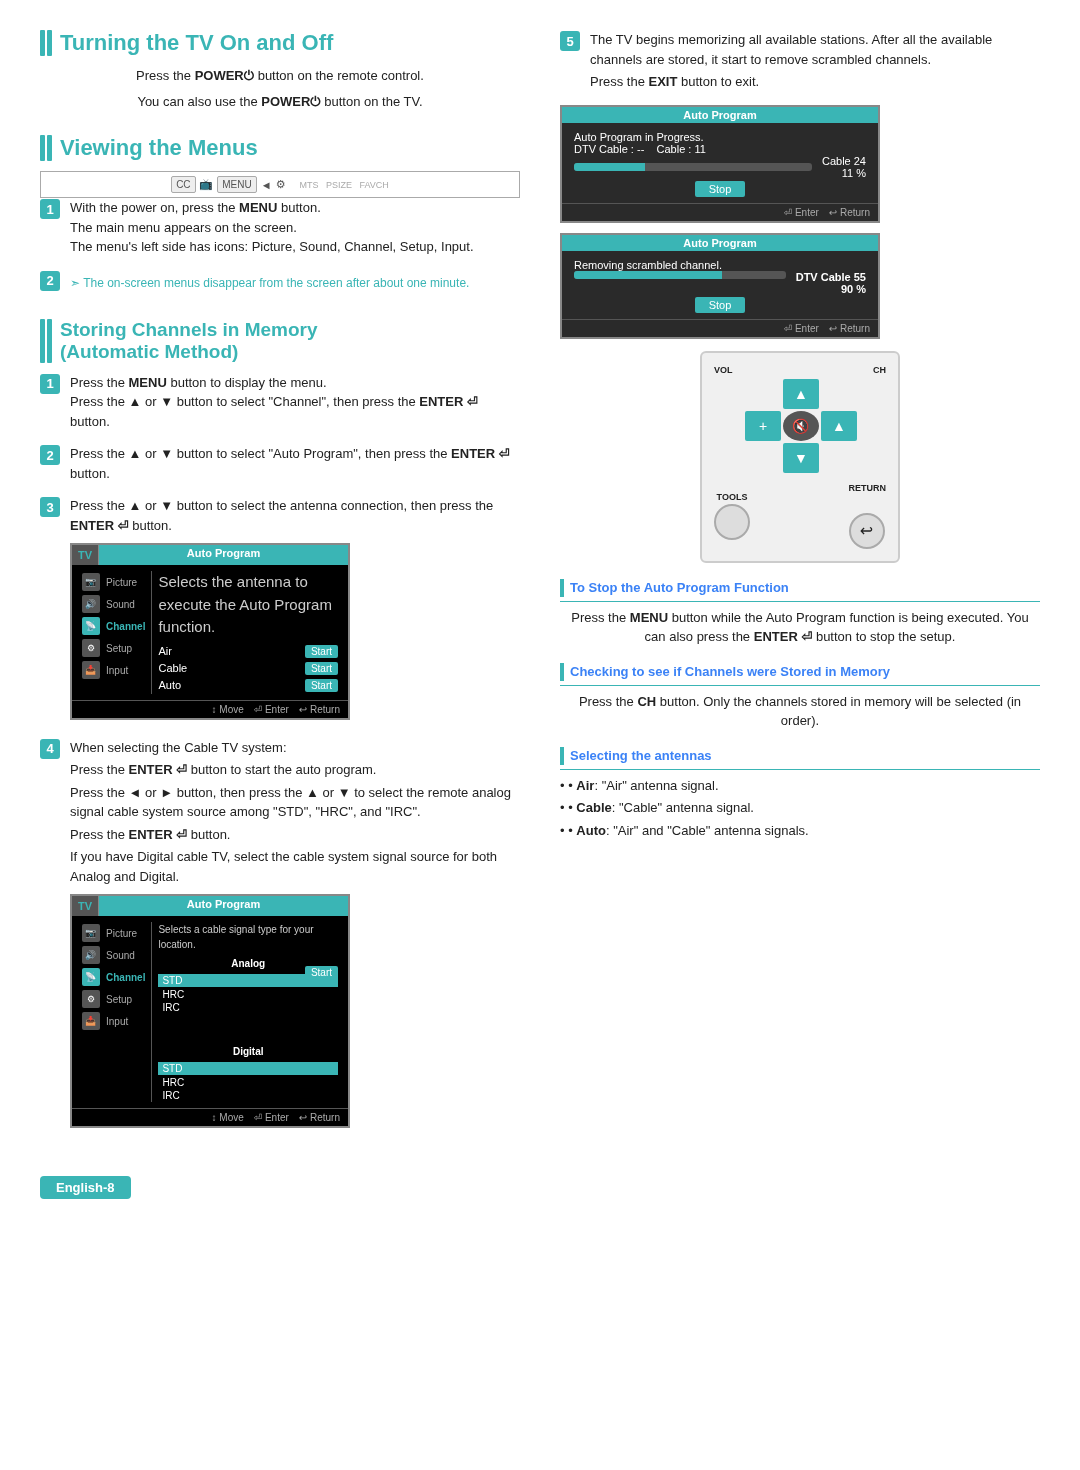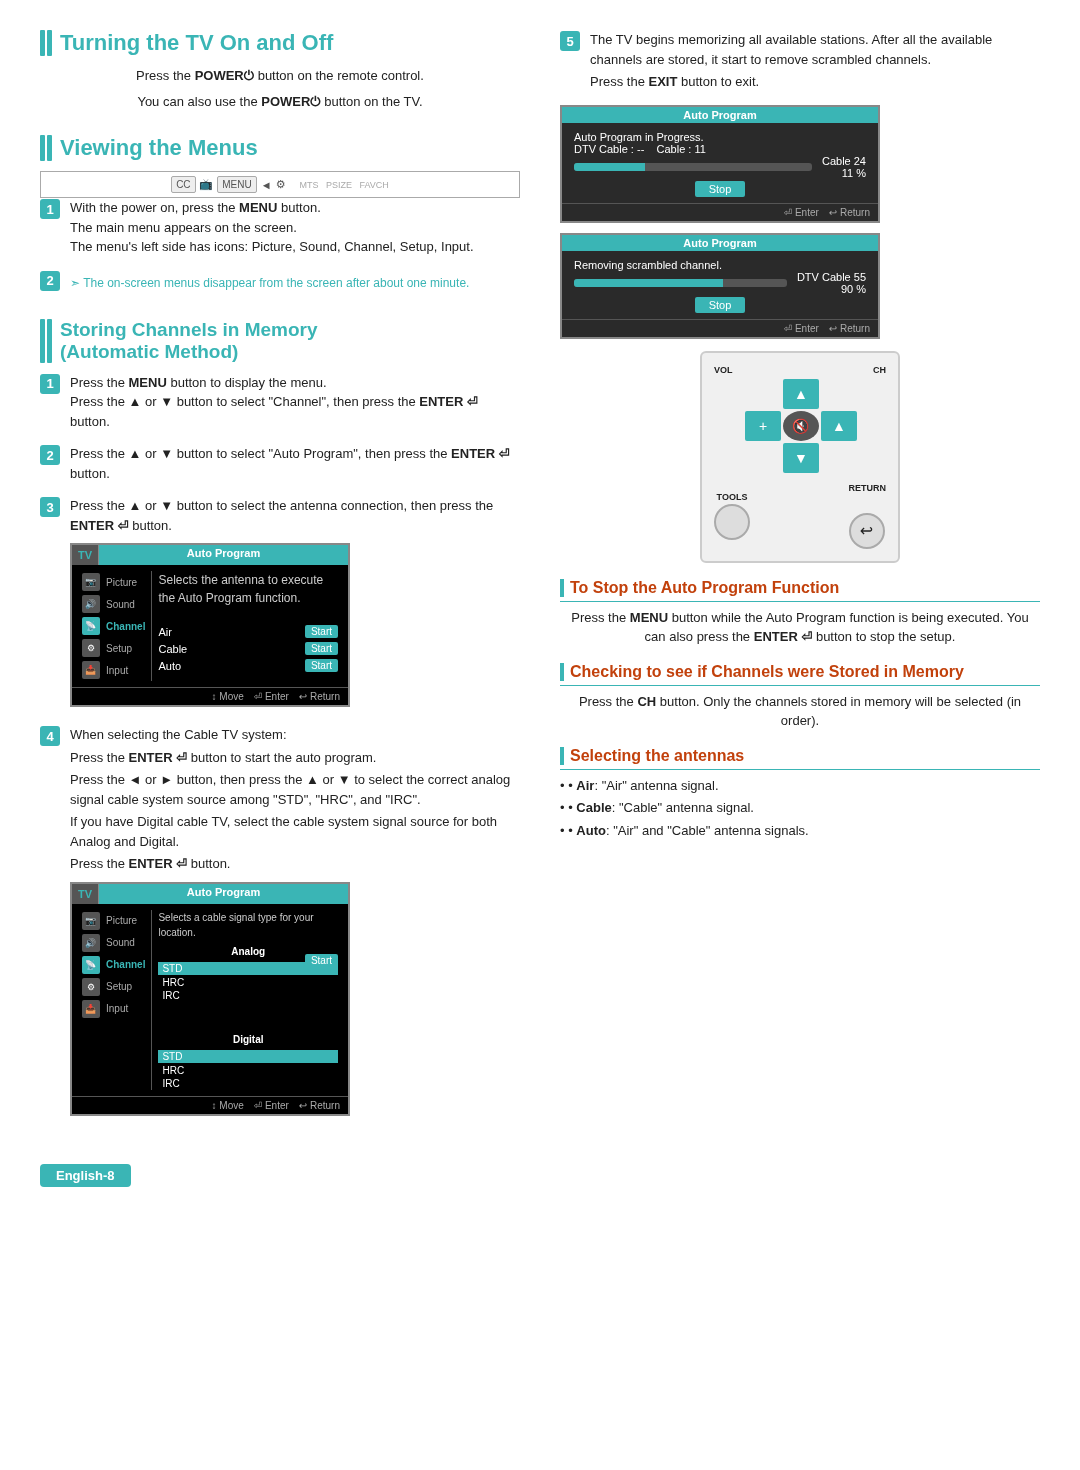--- a/index.html
+++ b/index.html
@@ -68,23 +68,23 @@
       border-bottom: 1px solid #3ab5b5;
       padding-bottom: 4px;
     }
     .subsection-bar {
       width: 4px;
       height: 18px;
       background: #3ab5b5;
       display: inline-block;
     }
     .subsection-title h4 {
-      font-size: 16px;
-      font-weight: bold;
-      color: #c2410c;
+      font-size: 13px;
+      font-weight: bold;
+      color: #3b82f6;
     }
 
     
     .step {
       display: flex;
       gap: 10px;
       margin-bottom: 10px;
       align-items: flex-start;
     }
     .step-num {
@@ -363,21 +363,21 @@
                 <div class="tv-menu-item">
                   <div class="icon-box">⚙</div>
                   <span style="color:#aaa;font-size:10px;">Setup</span>
                 </div>
                 <div class="tv-menu-item">
                   <div class="icon-box">📥</div>
                   <span style="color:#aaa;font-size:10px;">Input</span>
                 </div>
               </div>
               <div style="flex:1;">
-                <p style="font-size:12px;color:#ccc;margin-bottom:16px;">Selects the antenna to execute the Auto Program function.</p>
+                <p style="font-size:15px;color:#ccc;margin-bottom:4px;">Selects the antenna to execute the Auto Program function.</p>
                 <div class="tv-row">
                   <span>Air</span>
                   <span class="start-btn">Start</span>
                 </div>
                 <div class="tv-row">
                   <span>Cable</span>
                   <span class="start-btn">Start</span>
                 </div>
                 <div class="tv-row">
                   <span>Auto</span>
@@ -393,23 +393,23 @@
           </div>
         </div>
       </div>
     </div>
 
     <div class="step">
       <div class="step-num">4</div>
       <div class="step-content">
         <p>When selecting the Cable TV system:</p>
         <p>Press the <b>ENTER ⏎</b> button to start the auto program.</p>
-        <p>Press the ◄ or ► button, then press the ▲ or ▼ to select the correct analog signal cable system source among "STD", "HRC", and "IRC".</p>
+        <p>Press the ◄ or ► button, then press the ▲ or ▼ to select the remote analog signal cable system source among "STD", "HRC", and "IRC".</p>
+        <p>Press the <b>ENTER ⏎</b> button.</p>
         <p>If you have Digital cable TV, select the cable system signal source for both Analog and Digital.</p>
-        <p>Press the <b>ENTER ⏎</b> button.</p>
 
         <div class="tv-screen">
           <div style="display:flex;">
             <div style="background:#555;color:#3ab5b5;padding:4px 6px;font-size:11px;font-weight:bold;border-right:1px solid #888;">TV</div>
             <div class="tv-header" style="flex:1;">Auto Program</div>
           </div>
           <div class="tv-body">
             <div style="display:flex;gap:6px;">
               <div style="border-right:1px solid #555;padding-right:6px;">
                 <div class="tv-menu-item">
@@ -491,21 +491,21 @@
       <div class="ap-footer">
         <span>⏎ Enter</span>
         <span>↩ Return</span>
       </div>
     </div>
 
     <div class="auto-prog-screen" style="margin-top:10px;">
       <div class="ap-header">Auto Program</div>
       <div class="ap-body">
         <p>Removing scrambled channel.</p>
-        <div style="display:flex;justify-content:space-between;align-items:center;">
+        <div style="display:flex;justify-content:space-between;font-weight:bold;">
           <div style="flex:1;">
             <div style="background:#555;height:8px;border-radius:3px;overflow:hidden;">
               <div style="background:#3ab5b5;width:70%;height:100%;"></div>
             </div>
           </div>
           <div style="text-align:right;margin-left:10px;font-size:11px;">
             <div>DTV Cable 55</div>
             <div>90 %</div>
           </div>
         </div>

